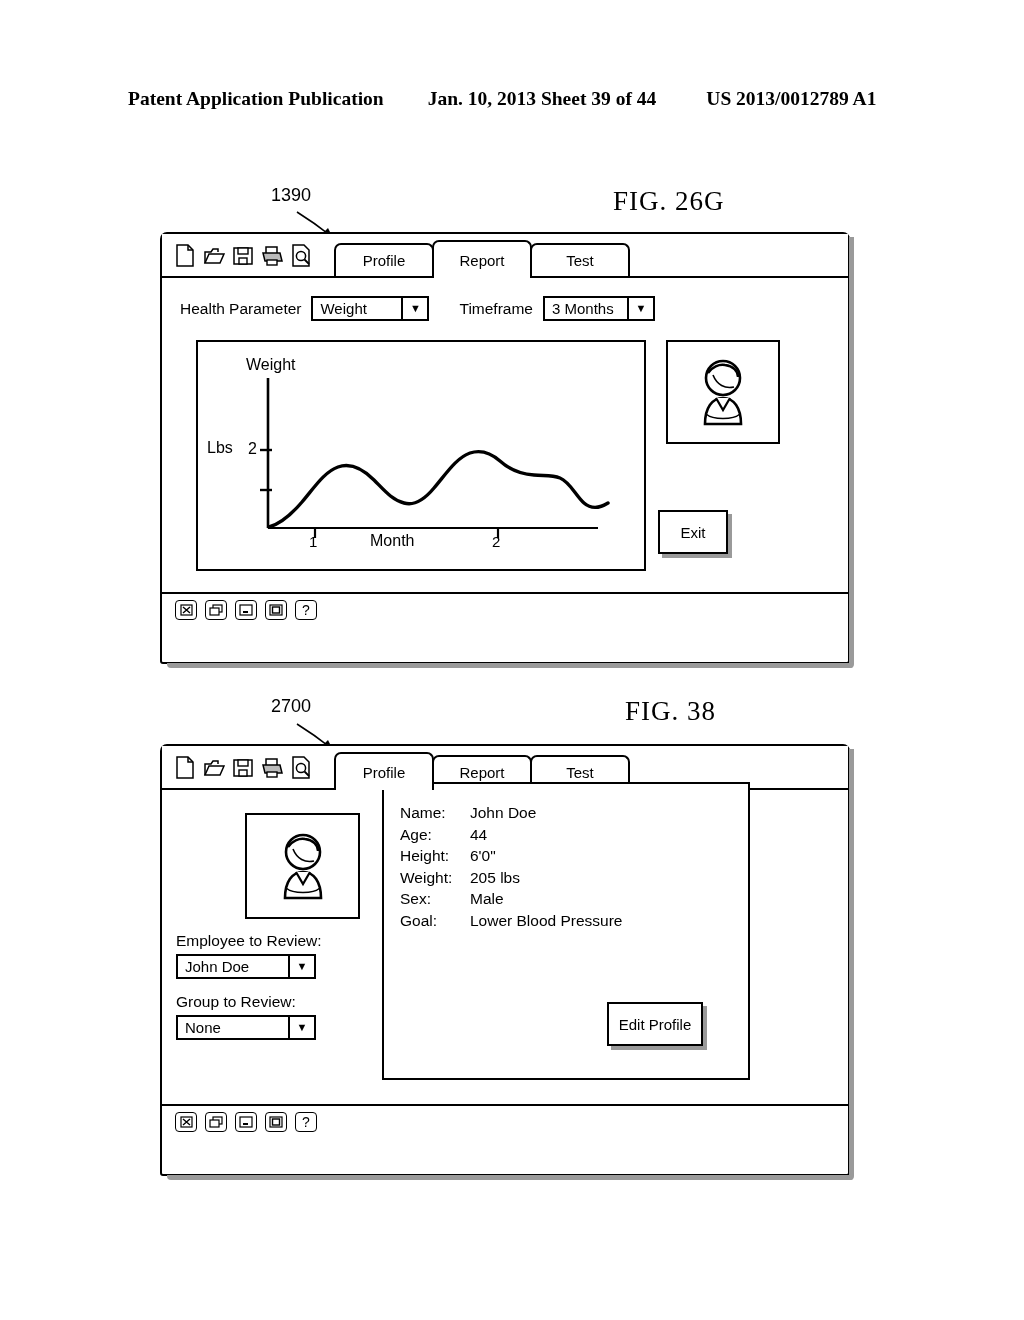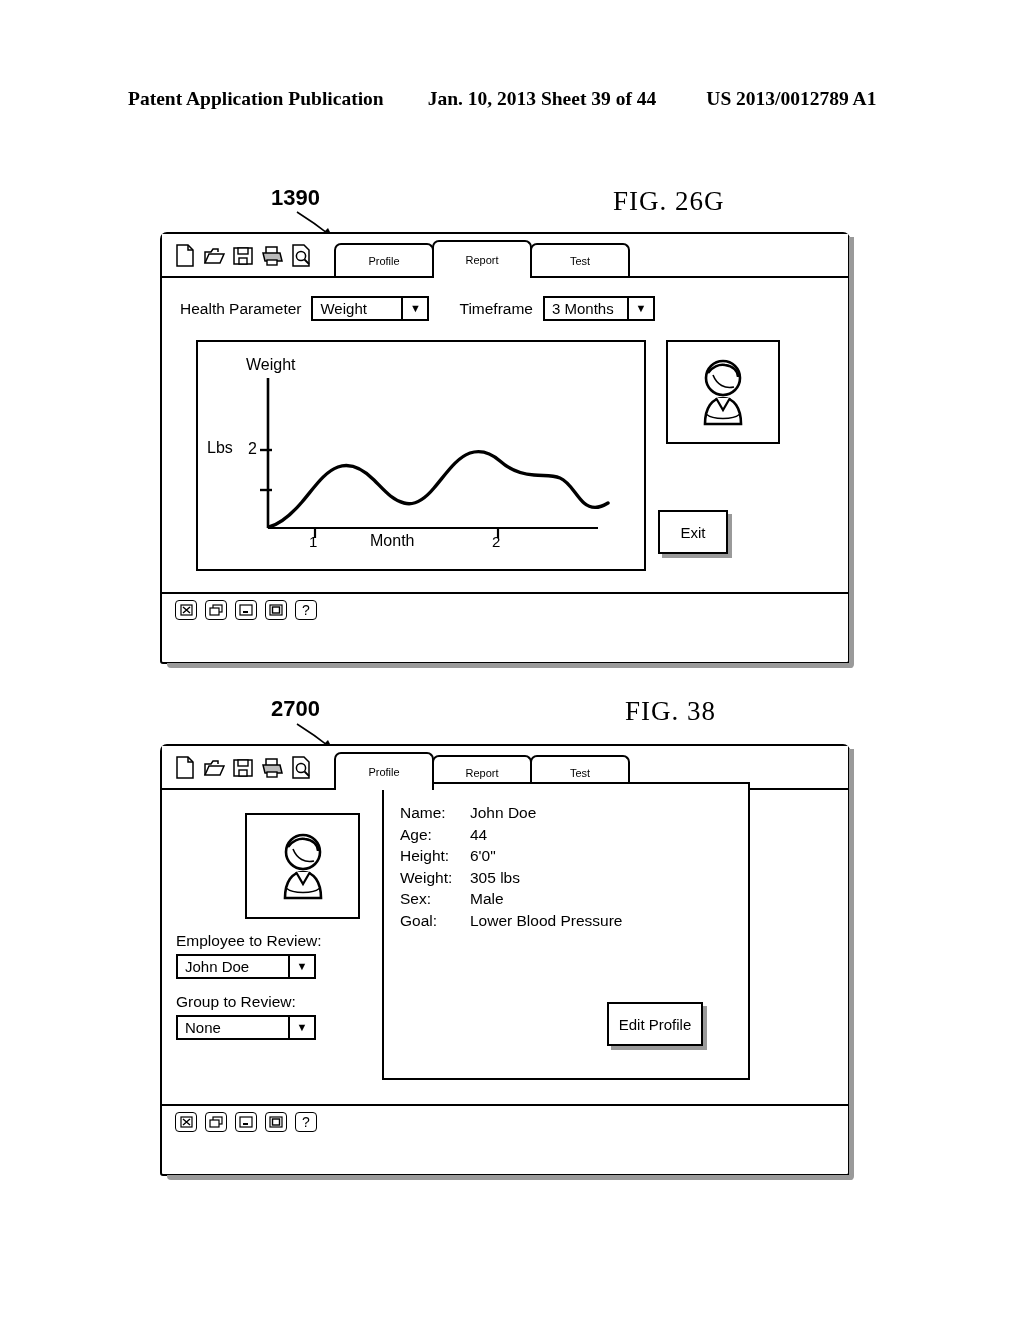--- a/index.html
+++ b/index.html
@@ -38,23 +38,22 @@
     letter-spacing: 1px;
     white-space: nowrap;
   }
   #fig-title-26g { top: 186px; left: 613px; }
   #fig-title-27  { top: 696px; left: 625px; }
 
   
   .ref {
     position: absolute;
     font-family: "Liberation Sans", sans-serif;
-    font-size: 22px;
+    font-size: 18px;
     white-space: nowrap;
-    font-weight: bold;
   }
   .lead { position: absolute; overflow: visible; pointer-events: none; }
 
   
   .window {
     position: absolute;
     background: #ffffff;
     border: 2px solid #000;
     border-radius: 7px 7px 3px 3px;
     box-sizing: border-box;
@@ -114,21 +113,21 @@
     width: 100px;
     height: 33px;
     box-sizing: border-box;
     border: 2px solid #000;
     border-bottom: none;
     border-radius: 7px 7px 0 0;
     background: #ffffff;
     display: flex;
     align-items: center;
     justify-content: center;
-    font-size: 11px;
+    font-size: 15px;
     margin-right: -2px;
     position: relative;
   }
   .tab.active {
     height: 38px;
     margin-bottom: -2px;
     z-index: 5;
     border-width: 2px;
     background: #fff;
   }
@@ -584,21 +583,21 @@
         <div class="profile-row">
           <span class="pr-label">Age:</span>
           <span class="pr-value">44</span>
         </div>
         <div class="profile-row">
           <span class="pr-label">Height:</span>
           <span class="pr-value">6'0"</span>
         </div>
         <div class="profile-row">
           <span class="pr-label">Weight:</span>
-          <span class="pr-value">305 lbs</span>
+          <span class="pr-value">205 lbs</span>
         </div>
         <div class="profile-row">
           <span class="pr-label">Sex:</span>
           <span class="pr-value">Male</span>
         </div>
         <div class="profile-row">
           <span class="pr-label">Goal:</span>
           <span class="pr-value">Lower Blood Pressure</span>
         </div>
       </div>

